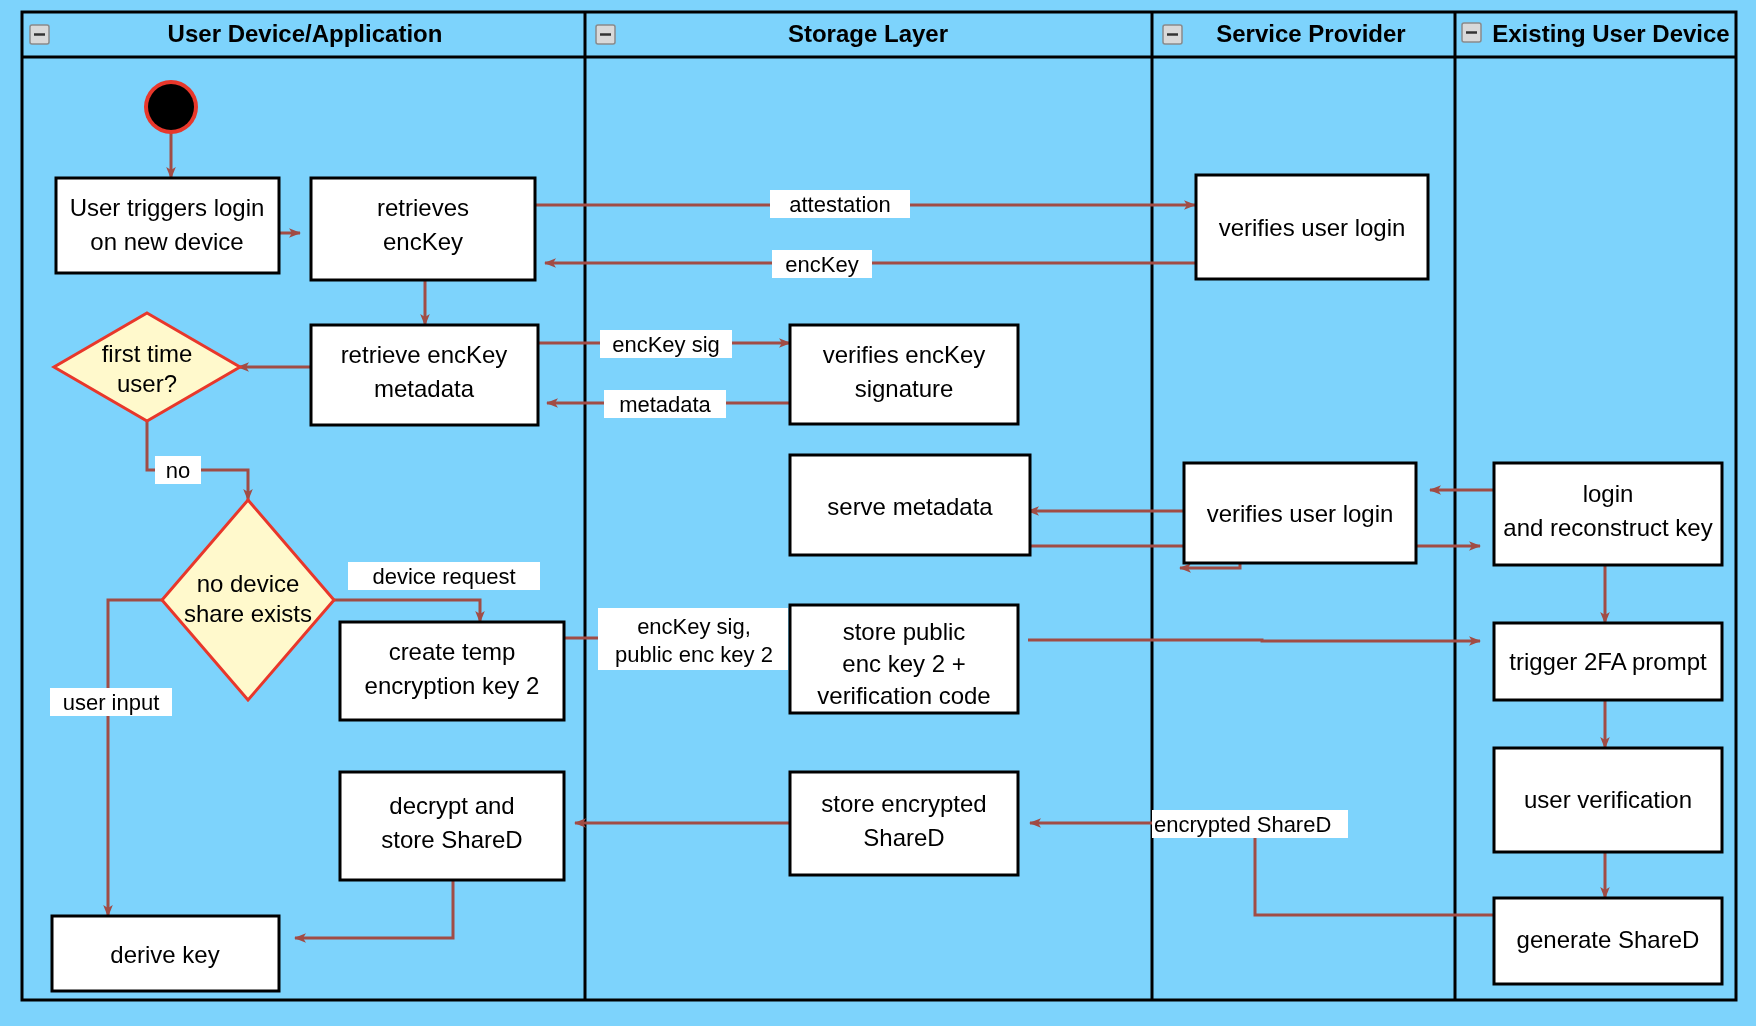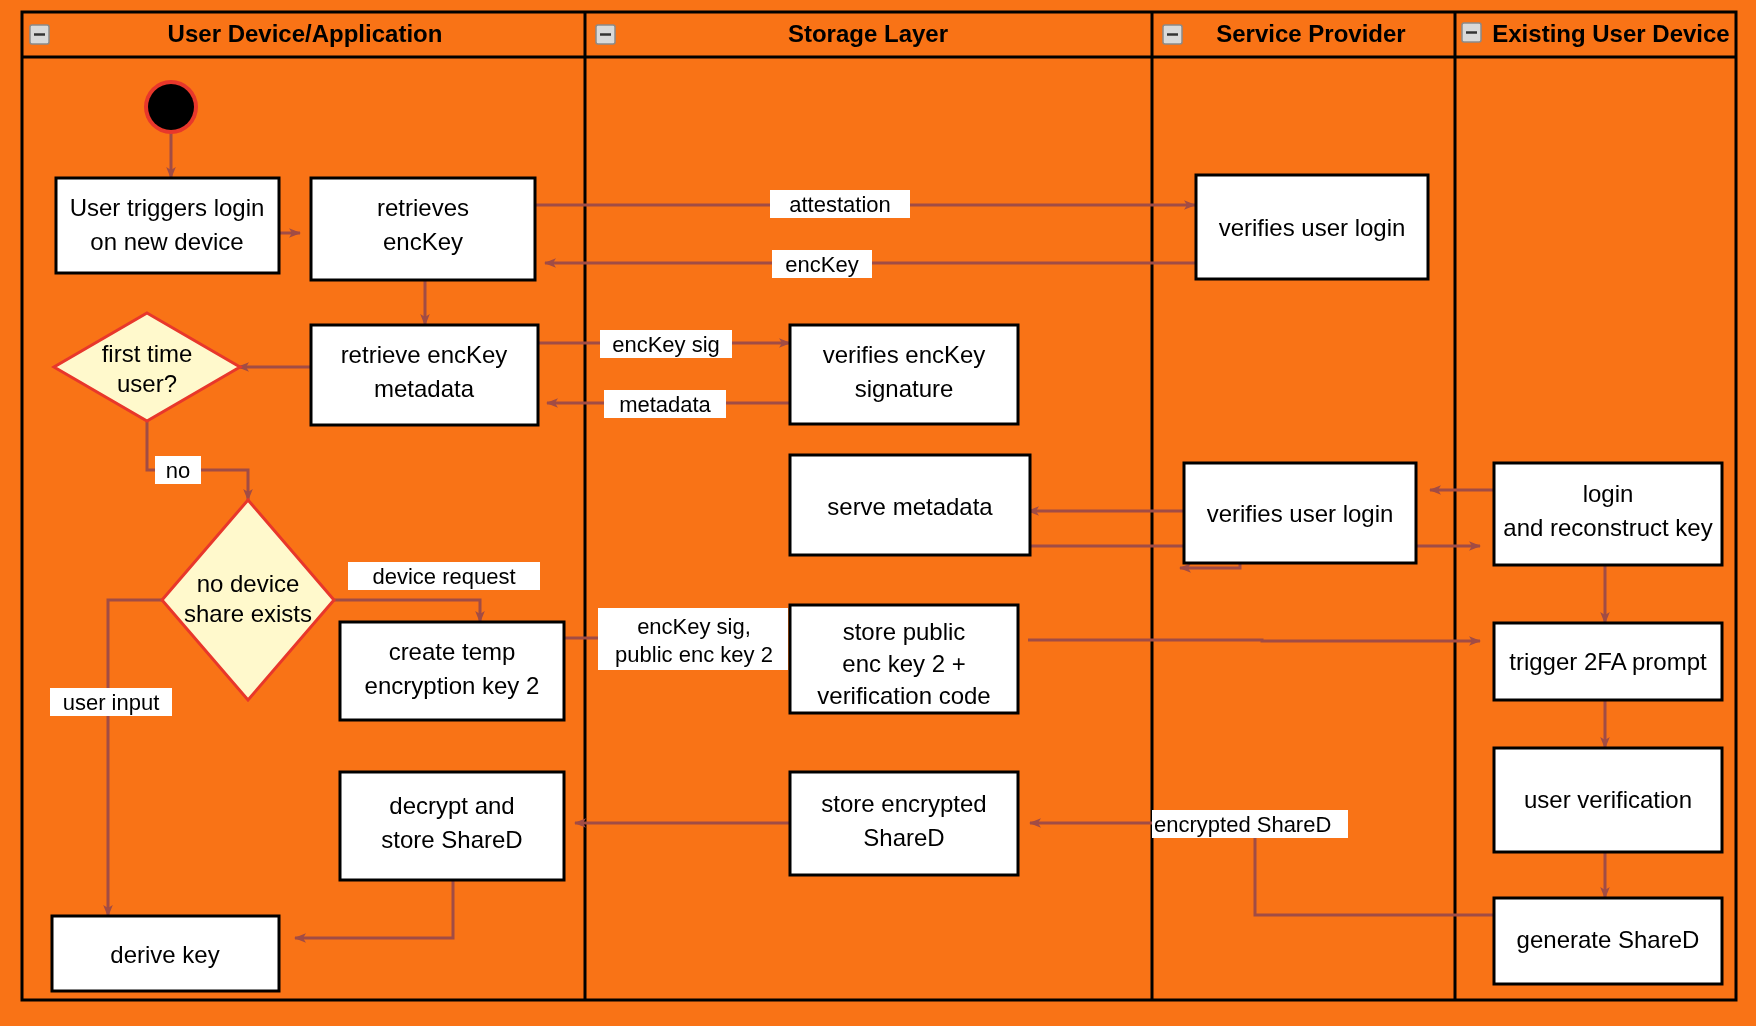--- a/index.html
+++ b/index.html
@@ -7,21 +7,21 @@
     padding: 0;
     background: #ffffff;
   }
   body {
     font-family: "Liberation Sans", sans-serif;
   }
   #canvas {
     position: relative;
     width: 1756px;
     height: 1026px;
-    background: #f97316;
+    background: #7dd3fc;
     overflow: hidden;
     text-decoration: underline;
   }
   svg#diagram {
     position: absolute;
     left: 0;
     top: 0;
     width: 1756px;
     height: 1026px;
   }

